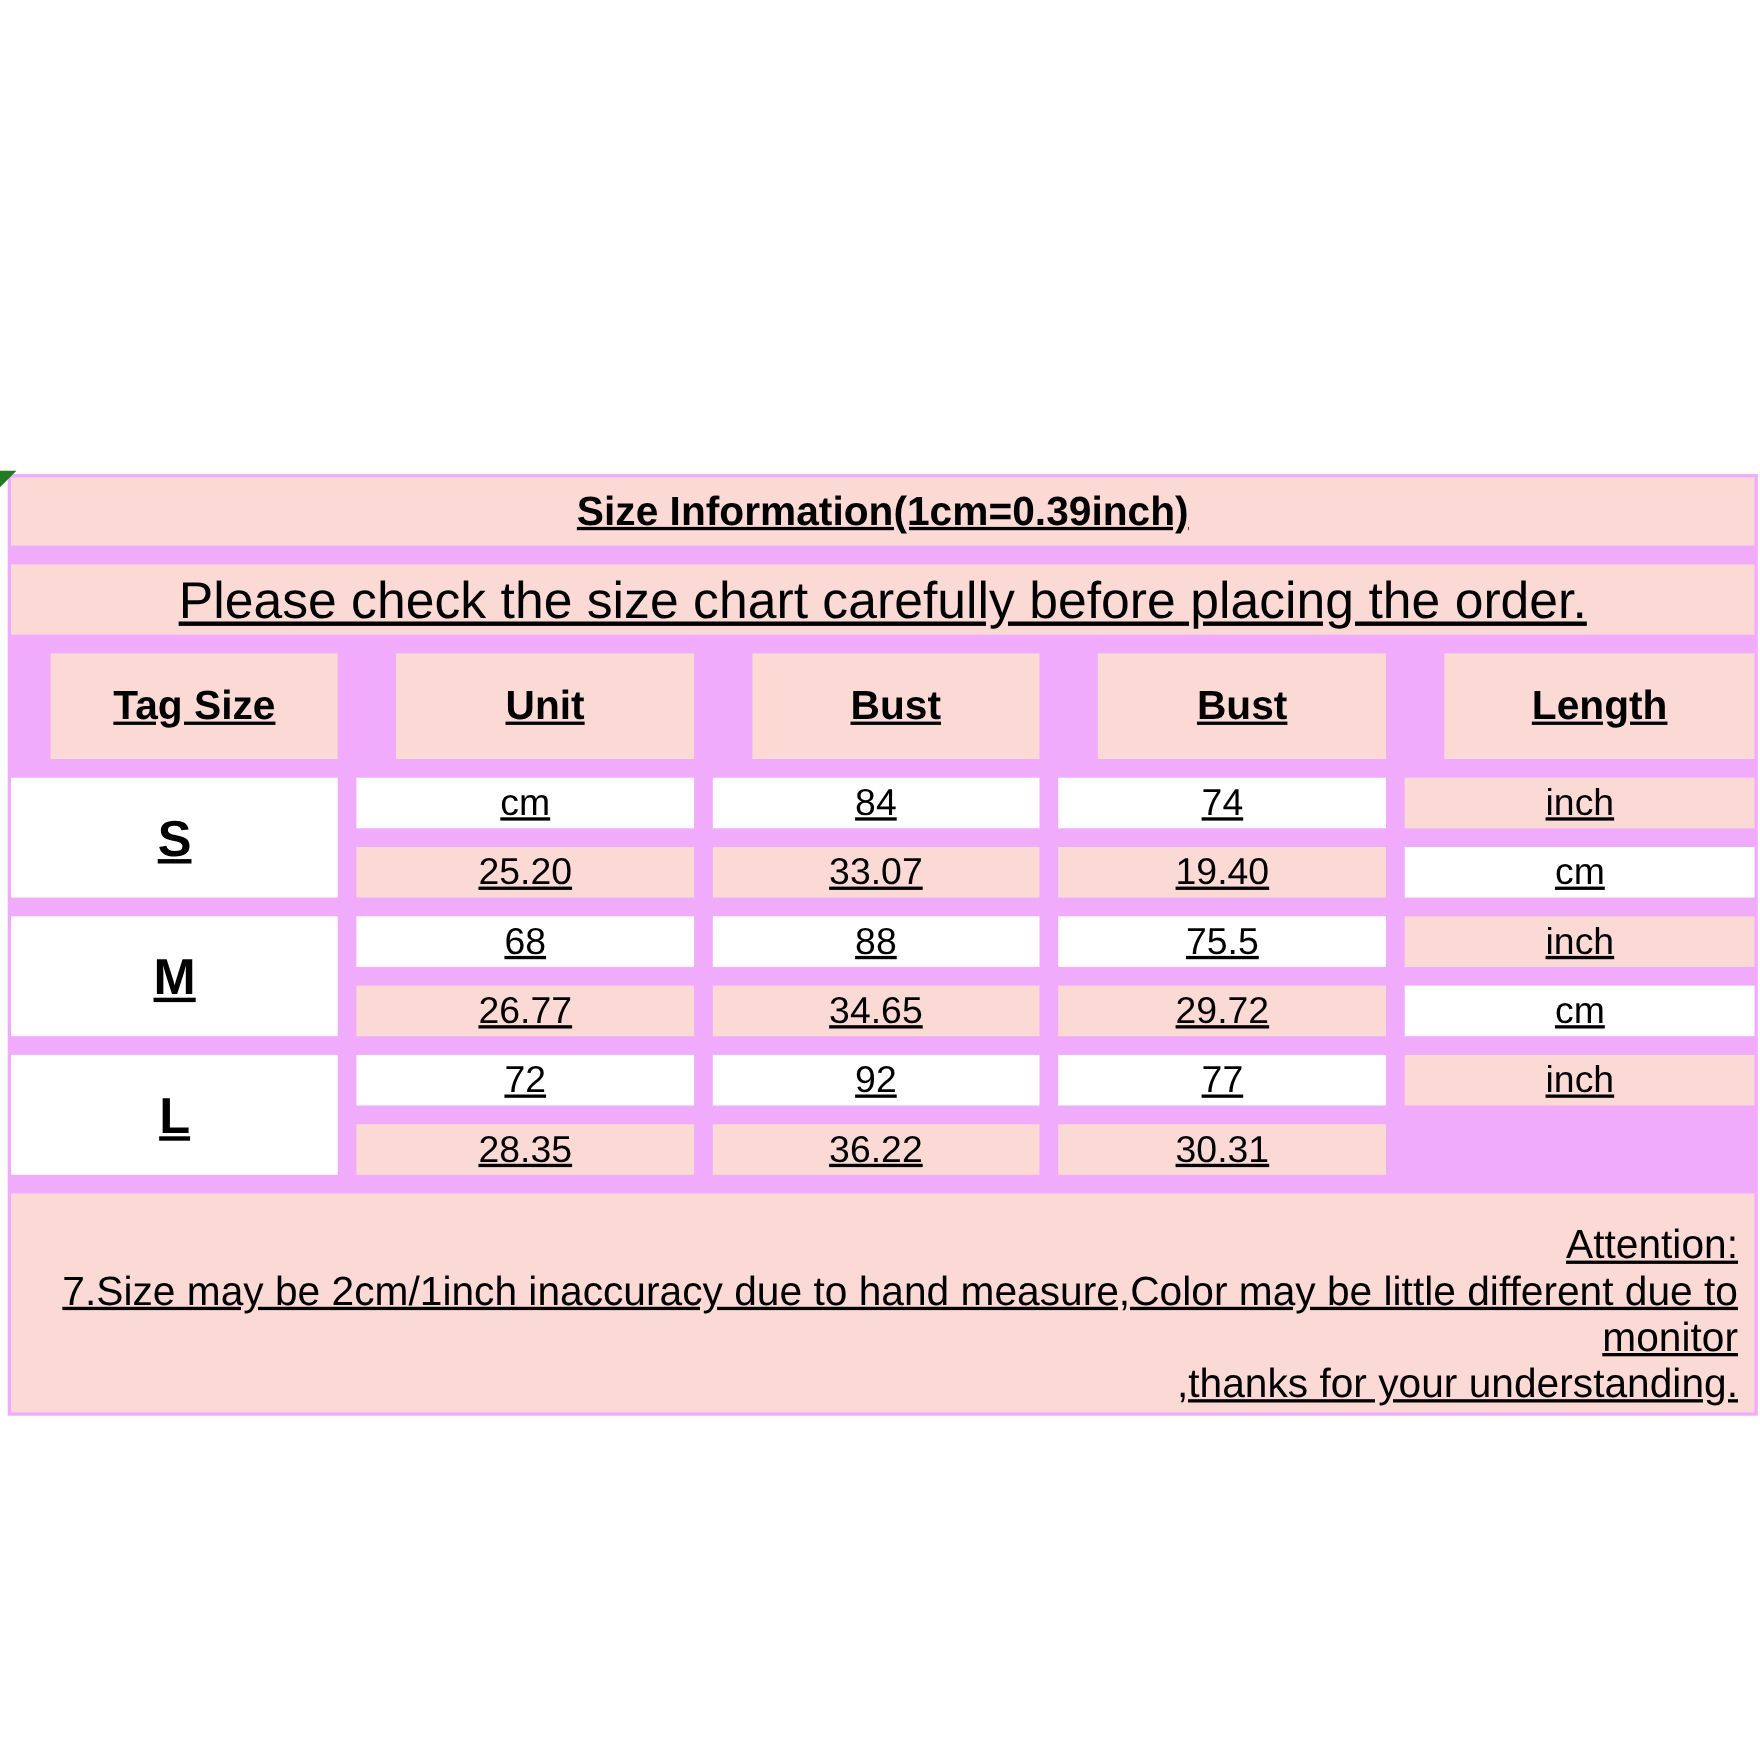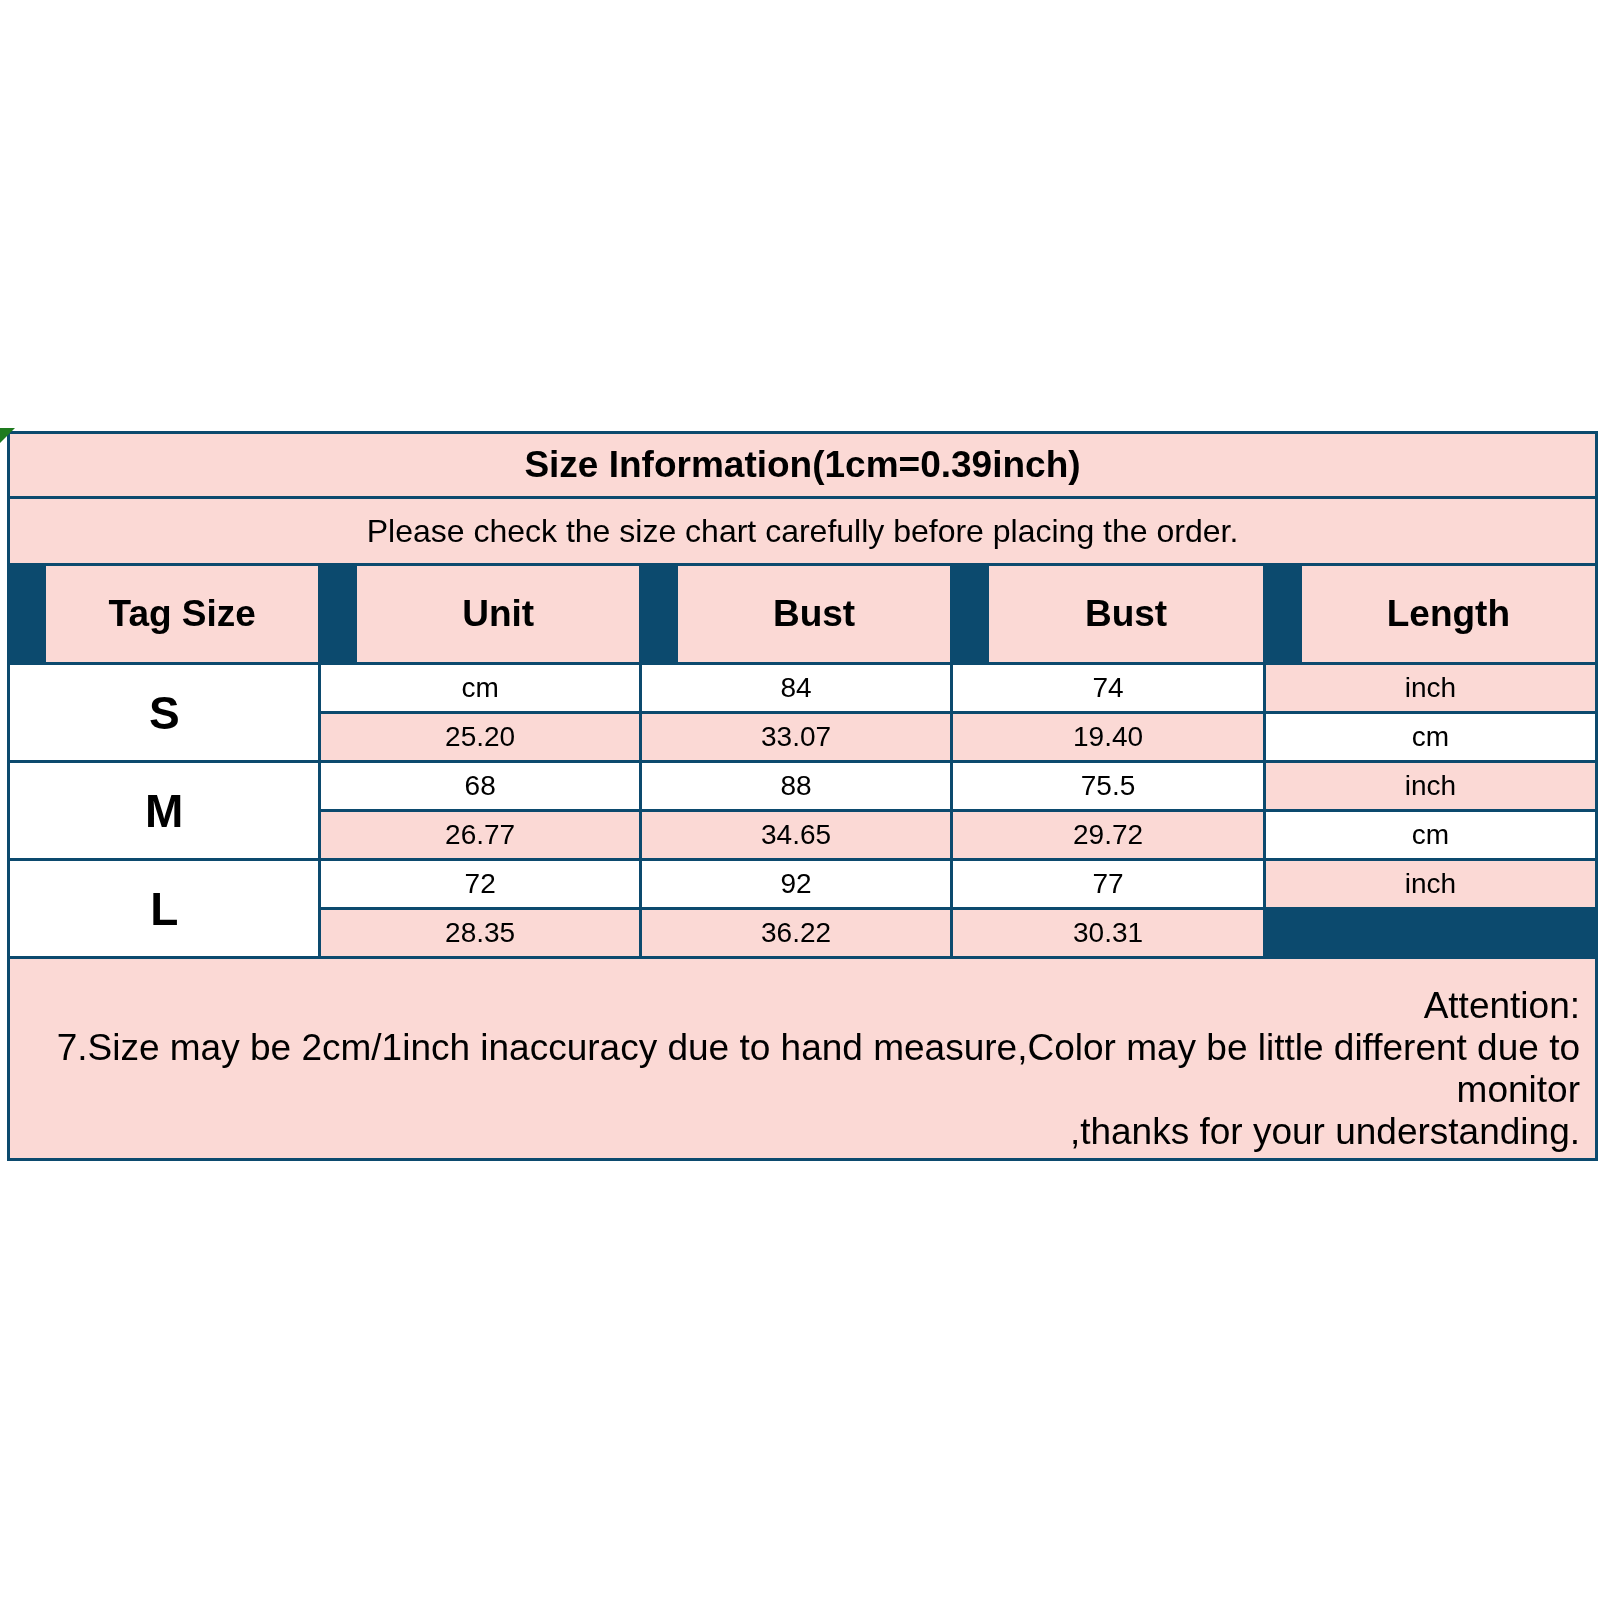--- a/index.html
+++ b/index.html
@@ -29,55 +29,56 @@
     width: 0;
     height: 0;
     border-top: 15px solid #1e7b1e;
     border-right: 15px solid transparent;
     z-index: 5;
   }
   .grid {
     display: grid;
     grid-template-columns: 312fr 321fr 312fr 313fr 333fr;
     grid-template-rows: 62px 64px 96px repeat(6, 46px) 199px;
-    gap: 3px;
+    gap: 17px;
     padding: 3px;
-    background: #0c4a6e;
+    background: #f0abfc;
     width: 100%;
     box-sizing: border-box;
+    text-decoration: underline;
   }
   .cell {
     background: #ffffff;
     display: flex;
     align-items: center;
     justify-content: center;
     text-align: center;
     overflow: hidden;
   }
   .pink { background: #fbd9d5; }
   .span-all { grid-column: 1 / -1; }
   .title-cell {
     font-weight: bold;
     font-size: 37px;
   }
-  .subtitle-cell { font-size: 32px; }
+  .subtitle-cell { font-size: 47px; }
   .head-cell {
     font-weight: bold;
     font-size: 37px;
     margin-left: 36px;
   }
   .tag-cell {
     font-weight: bold;
     font-size: 46px;
     background: #ffffff;
   }
   .tag-s { grid-column: 1; grid-row: 4 / span 2; }
   .tag-m { grid-column: 1; grid-row: 6 / span 2; }
   .tag-l { grid-column: 1; grid-row: 8 / span 2; }
-  .unit-cell, .value-cell { font-size: 28px; }
+  .unit-cell, .value-cell { font-size: 34px; }
   .attention-cell {
     display: block;
     text-align: right;
     font-size: 37px;
     line-height: 42px;
     padding: 26px 15px 6px 8px;
     box-sizing: border-box;
   }
 </style>
 </head>

